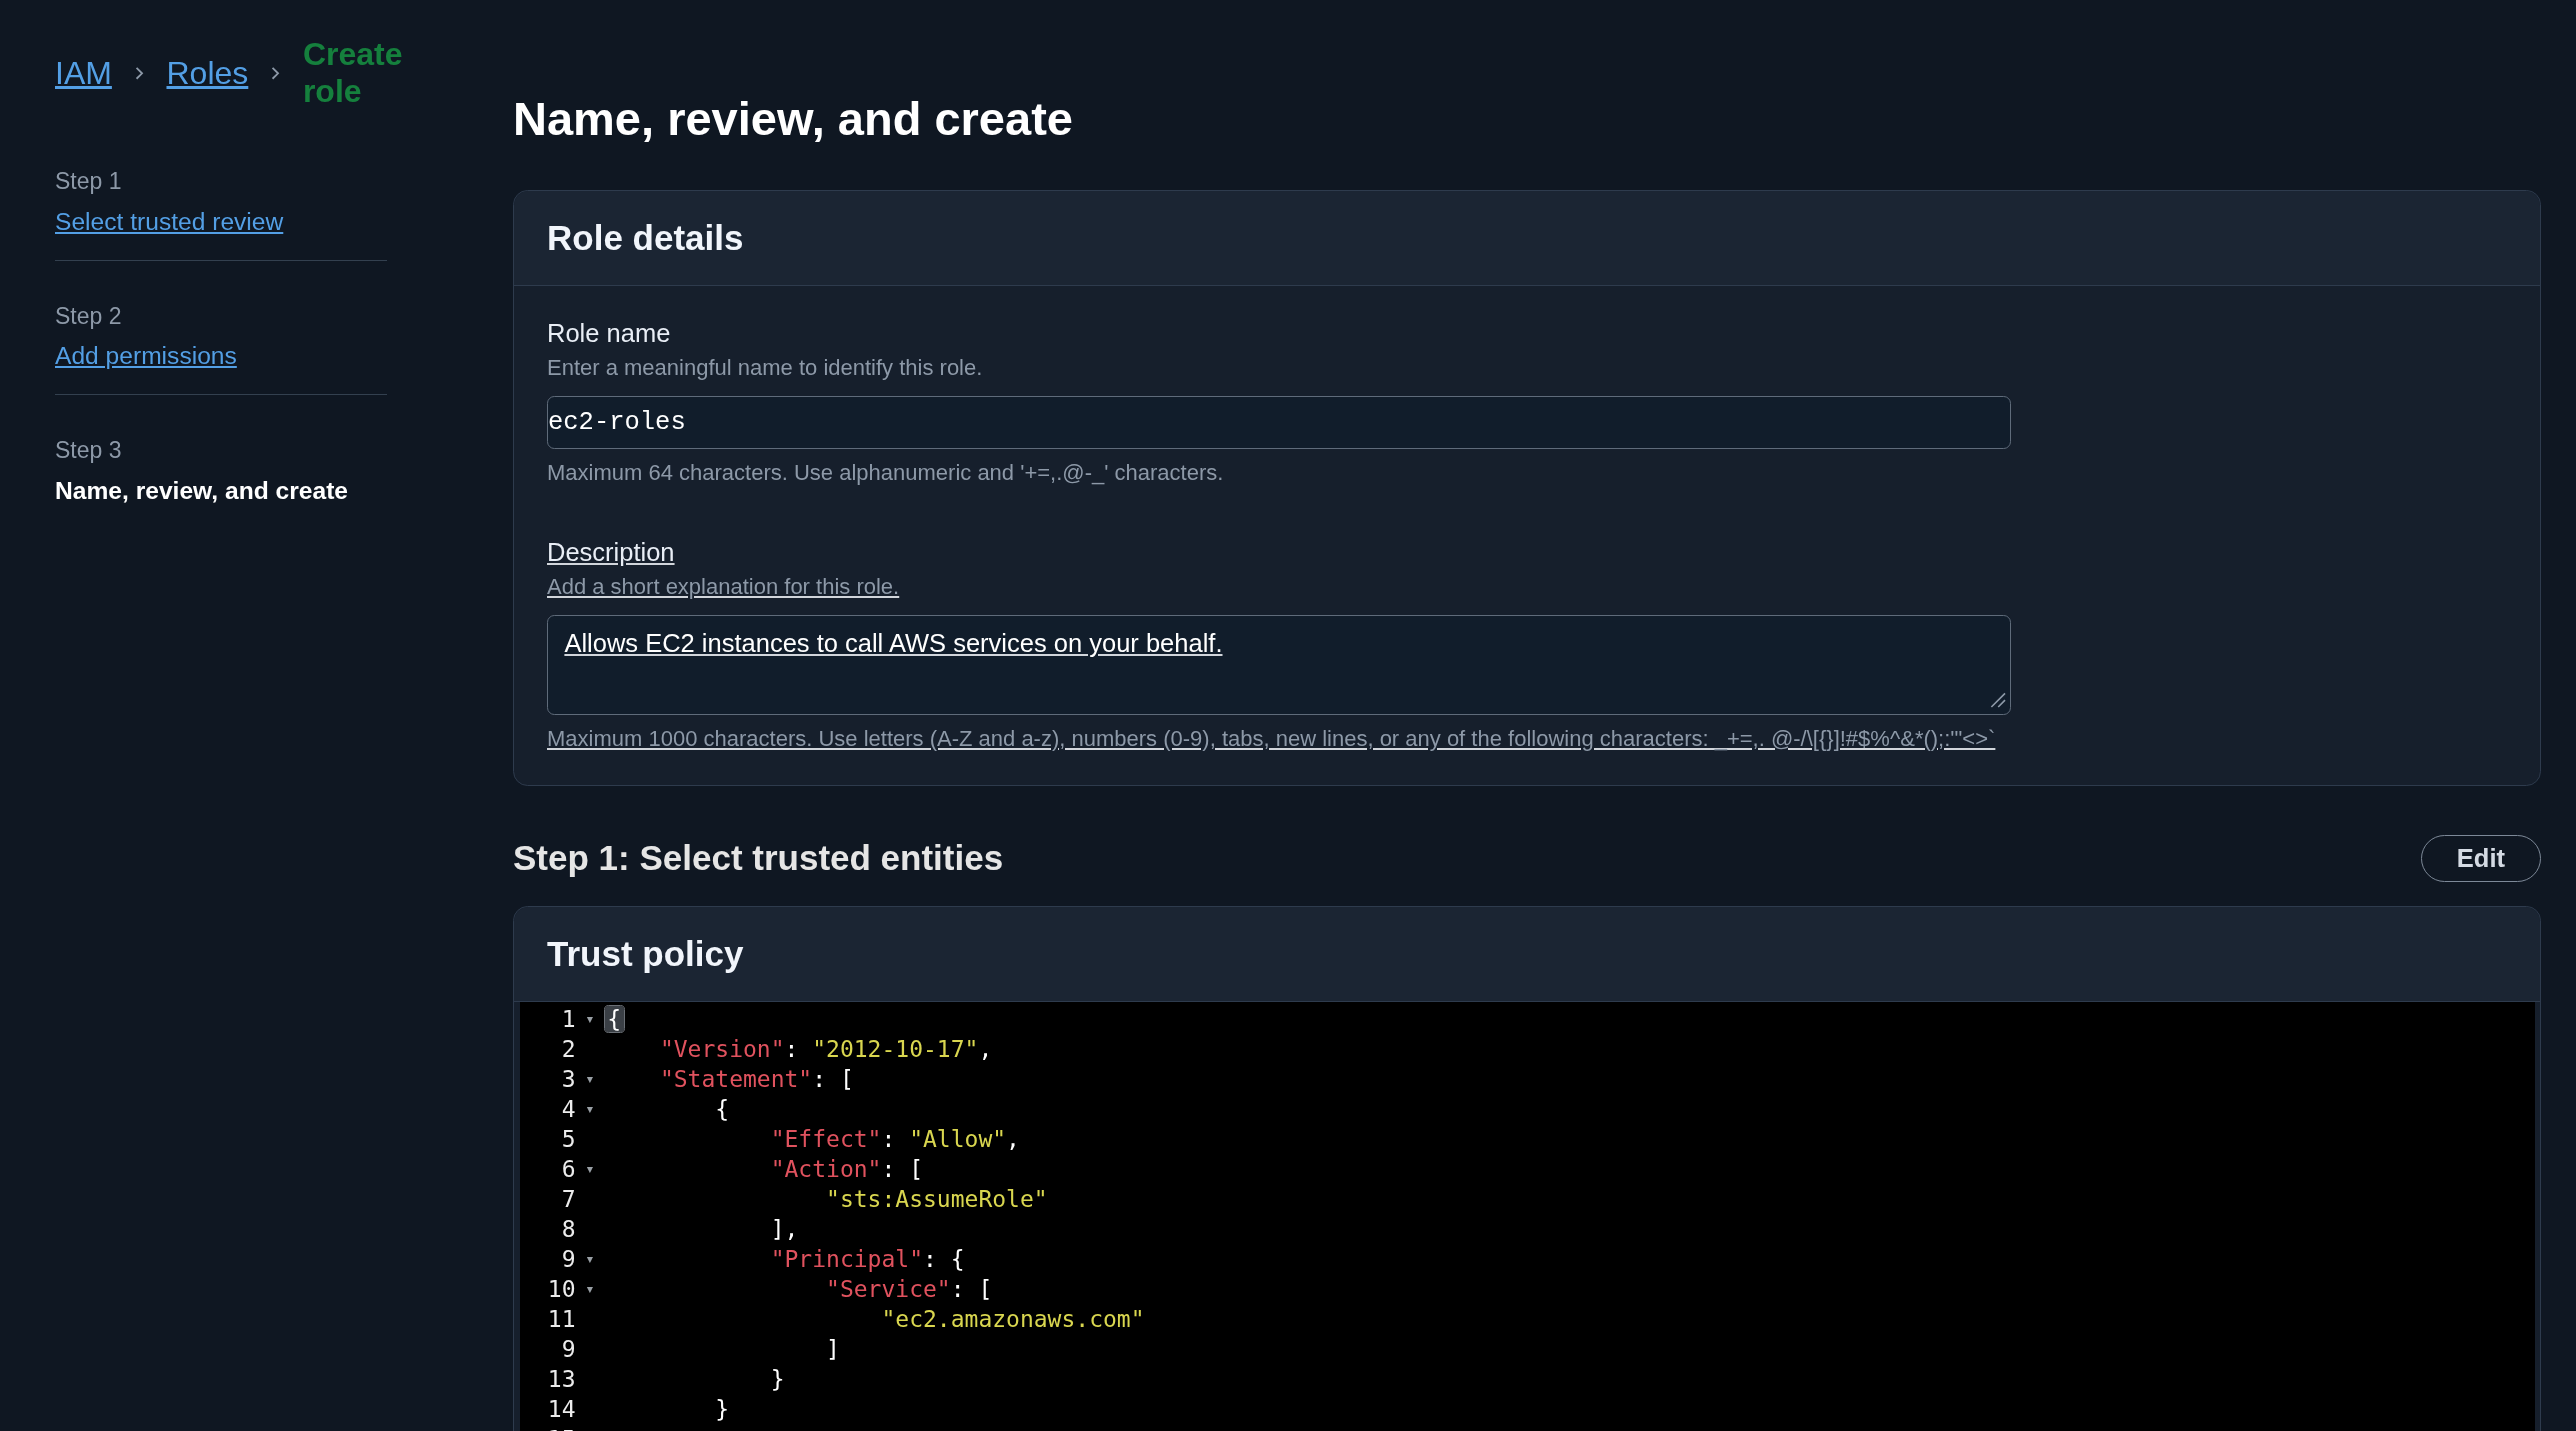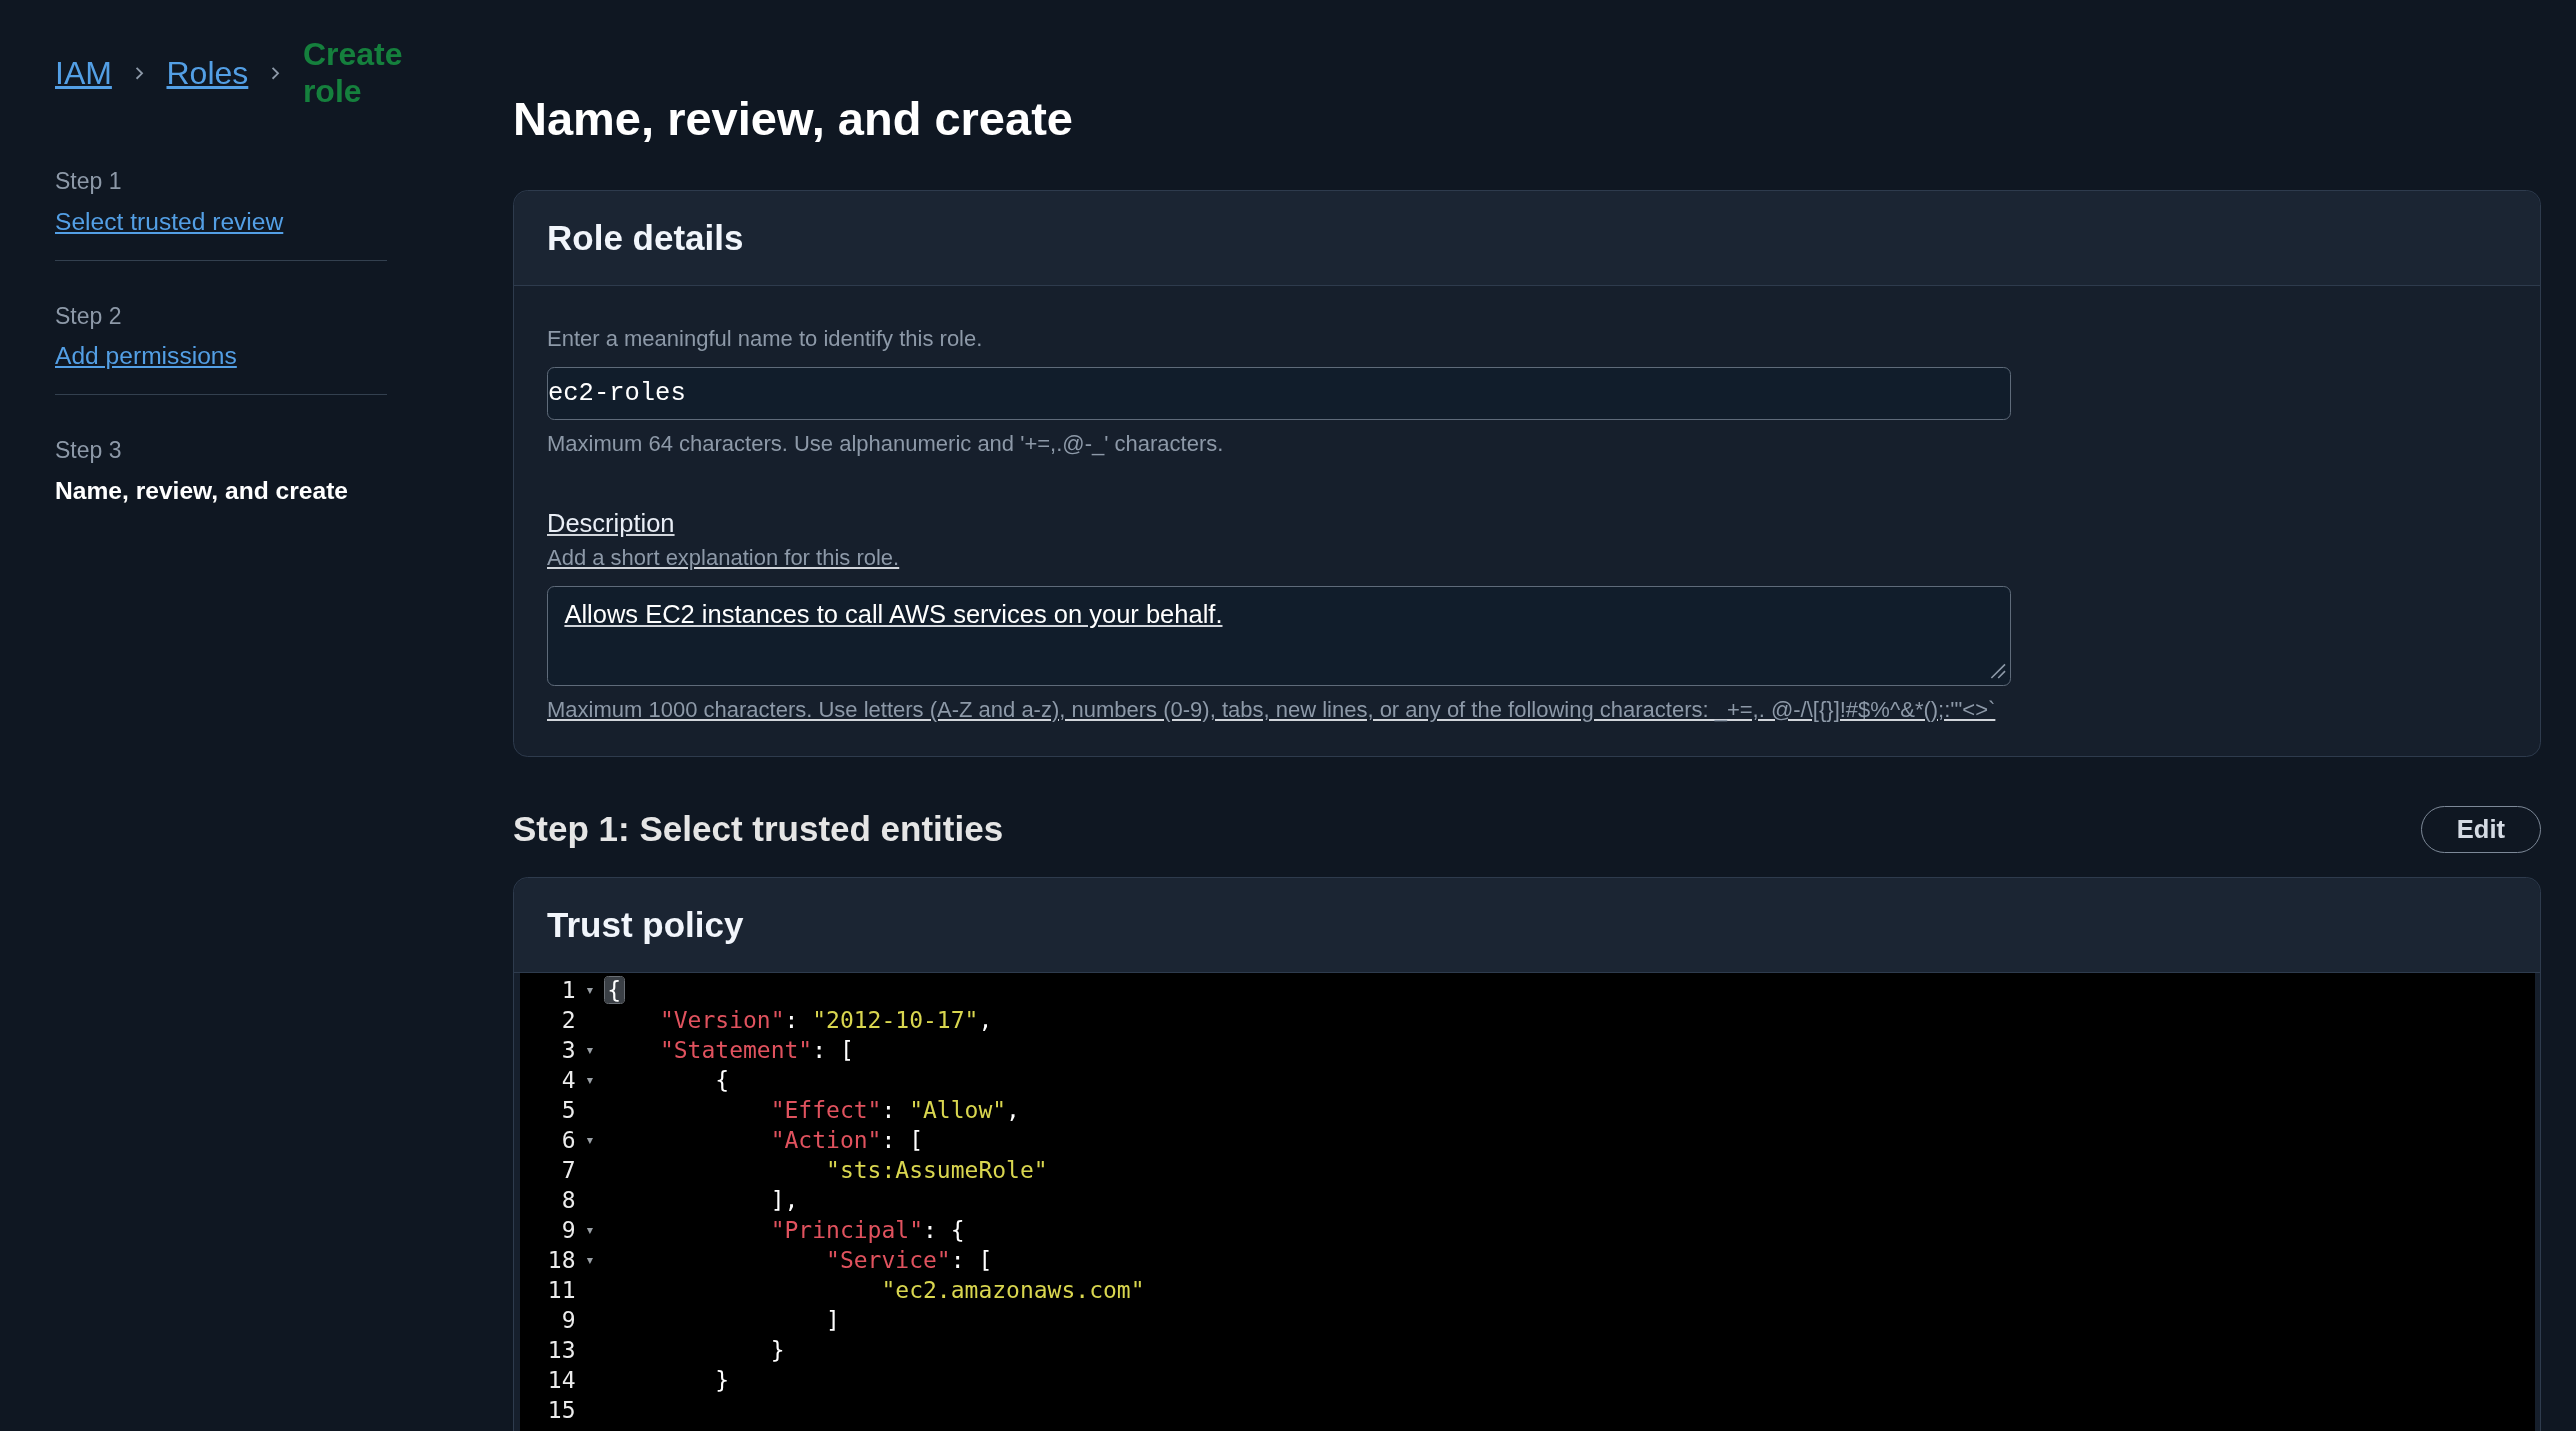--- a/index.html
+++ b/index.html
@@ -122,20 +122,21 @@
 
 <main class="main">
 
   <h1 class="page-title">Name, review, and create</h1>
 
   <section class="panel">
     <div class="panel-header">Role details</div>
     <div class="panel-body">
 
       <div class="field">
+        <div class="field-label">Role name</div>
         <div class="field-helper">Enter a meaningful name to identify this role.</div>
         <input class="text-input" type="text" value="ec2-roles" style="">
         <div class="field-constraint">Maximum 64 characters. Use alphanumeric and '+=,.@-_' characters.</div>
       </div>
 
       <div class="field">
         <div class="field-label">Description</div>
         <div class="field-helper">Add a short explanation for this role.</div>
         <div class="textarea-wrap">
           <textarea class="text-area" style="">Allows EC2 instances to call AWS services on your behalf.</textarea>
@@ -197,21 +198,21 @@
             <span class="gutter-num">8</span>
             <span class="fold-col"></span>
             <span class="code-text"><span class="tk-plain">            ],</span></span>
           </div>
           <div class="code-line">
             <span class="gutter-num">9</span>
             <span class="fold-col">▾</span>
             <span class="code-text"><span class="tk-plain">            </span><span class="tk-key">"Principal"</span><span class="tk-plain">: {</span></span>
           </div>
           <div class="code-line">
-            <span class="gutter-num">18</span>
+            <span class="gutter-num">10</span>
             <span class="fold-col">▾</span>
             <span class="code-text"><span class="tk-plain">                </span><span class="tk-key">"Service"</span><span class="tk-plain">: [</span></span>
           </div>
           <div class="code-line">
             <span class="gutter-num">11</span>
             <span class="fold-col"></span>
             <span class="code-text"><span class="tk-plain">                    </span><span class="tk-value">"ec2.amazonaws.com"</span></span>
           </div>
           <div class="code-line">
             <span class="gutter-num">9</span>

